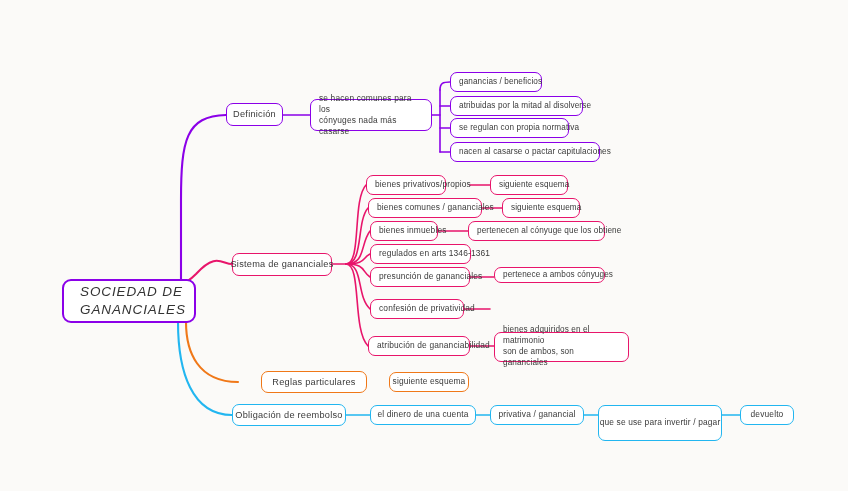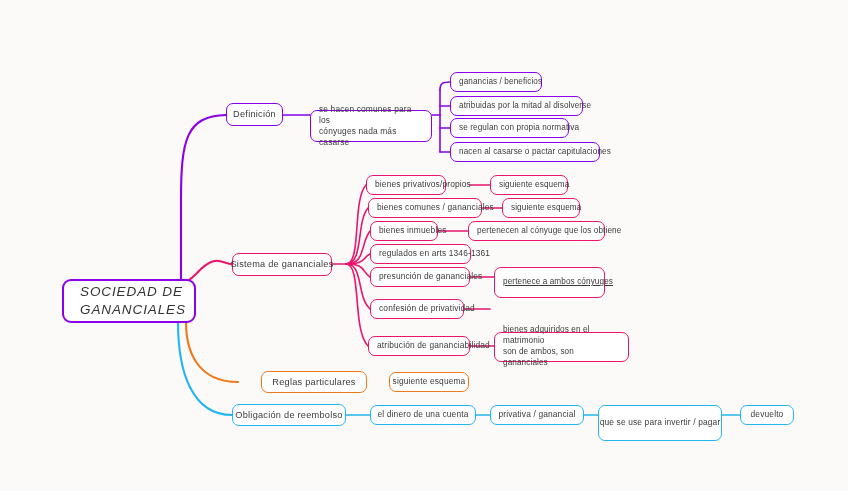--- a/index.html
+++ b/index.html
@@ -99,21 +99,21 @@
   </svg>
 
   <div class="node center c-purple" style="left:62px;top:279px;width:134px;height:44px;flex-direction:column;align-items:flex-start;justify-content:center;">
     <span>SOCIEDAD DE</span>
     <span>GANANCIALES</span>
   </div>
 
   <div class="node lvl1 c-purple" style="left:226px;top:103px;width:57px;height:23px;">
     <span>Definición</span>
   </div>
-  <div class="node lvl2 c-purple multiline" style="left:310px;top:99px;width:122px;height:32px;margin-top:11px;">
+  <div class="node lvl2 c-purple multiline" style="left:310px;top:99px;width:122px;height:32px;">
     <span>se hacen comunes para los
 cónyuges nada más casarse</span>
   </div>
   <div class="node lvl3 c-purple" style="left:450px;top:72px;width:92px;height:20px;">
     <span>ganancias / beneficios</span>
   </div>
   <div class="node lvl3 c-purple" style="left:450px;top:96px;width:133px;height:20px;">
     <span>atribuidas por la mitad al disolverse</span>
   </div>
   <div class="node lvl3 c-purple" style="left:450px;top:118px;width:119px;height:20px;">
@@ -148,21 +148,21 @@
     <span>pertenecen al cónyuge que los obtiene</span>
   </div>
 
   <div class="node lvl2 c-crimson" style="left:370px;top:244px;width:101px;height:20px;">
     <span>regulados en arts 1346-1361</span>
   </div>
 
   <div class="node lvl2 c-crimson" style="left:370px;top:267px;width:100px;height:20px;">
     <span>presunción de gananciales</span>
   </div>
-  <div class="node lvl3 c-crimson" style="left:494px;top:267px;width:111px;height:31px;text-decoration:underline;">
+  <div class="node lvl3 c-crimson" style="left:494px;top:267px;width:111px;height:16px;">
     <span>pertenece a ambos cónyuges</span>
   </div>
 
   <div class="node lvl2 c-crimson" style="left:370px;top:299px;width:94px;height:20px;">
     <span>confesión de privatividad</span>
   </div>
 
   <div class="node lvl2 c-crimson" style="left:368px;top:336px;width:102px;height:20px;">
     <span>atribución de gananciabilidad</span>
   </div>

